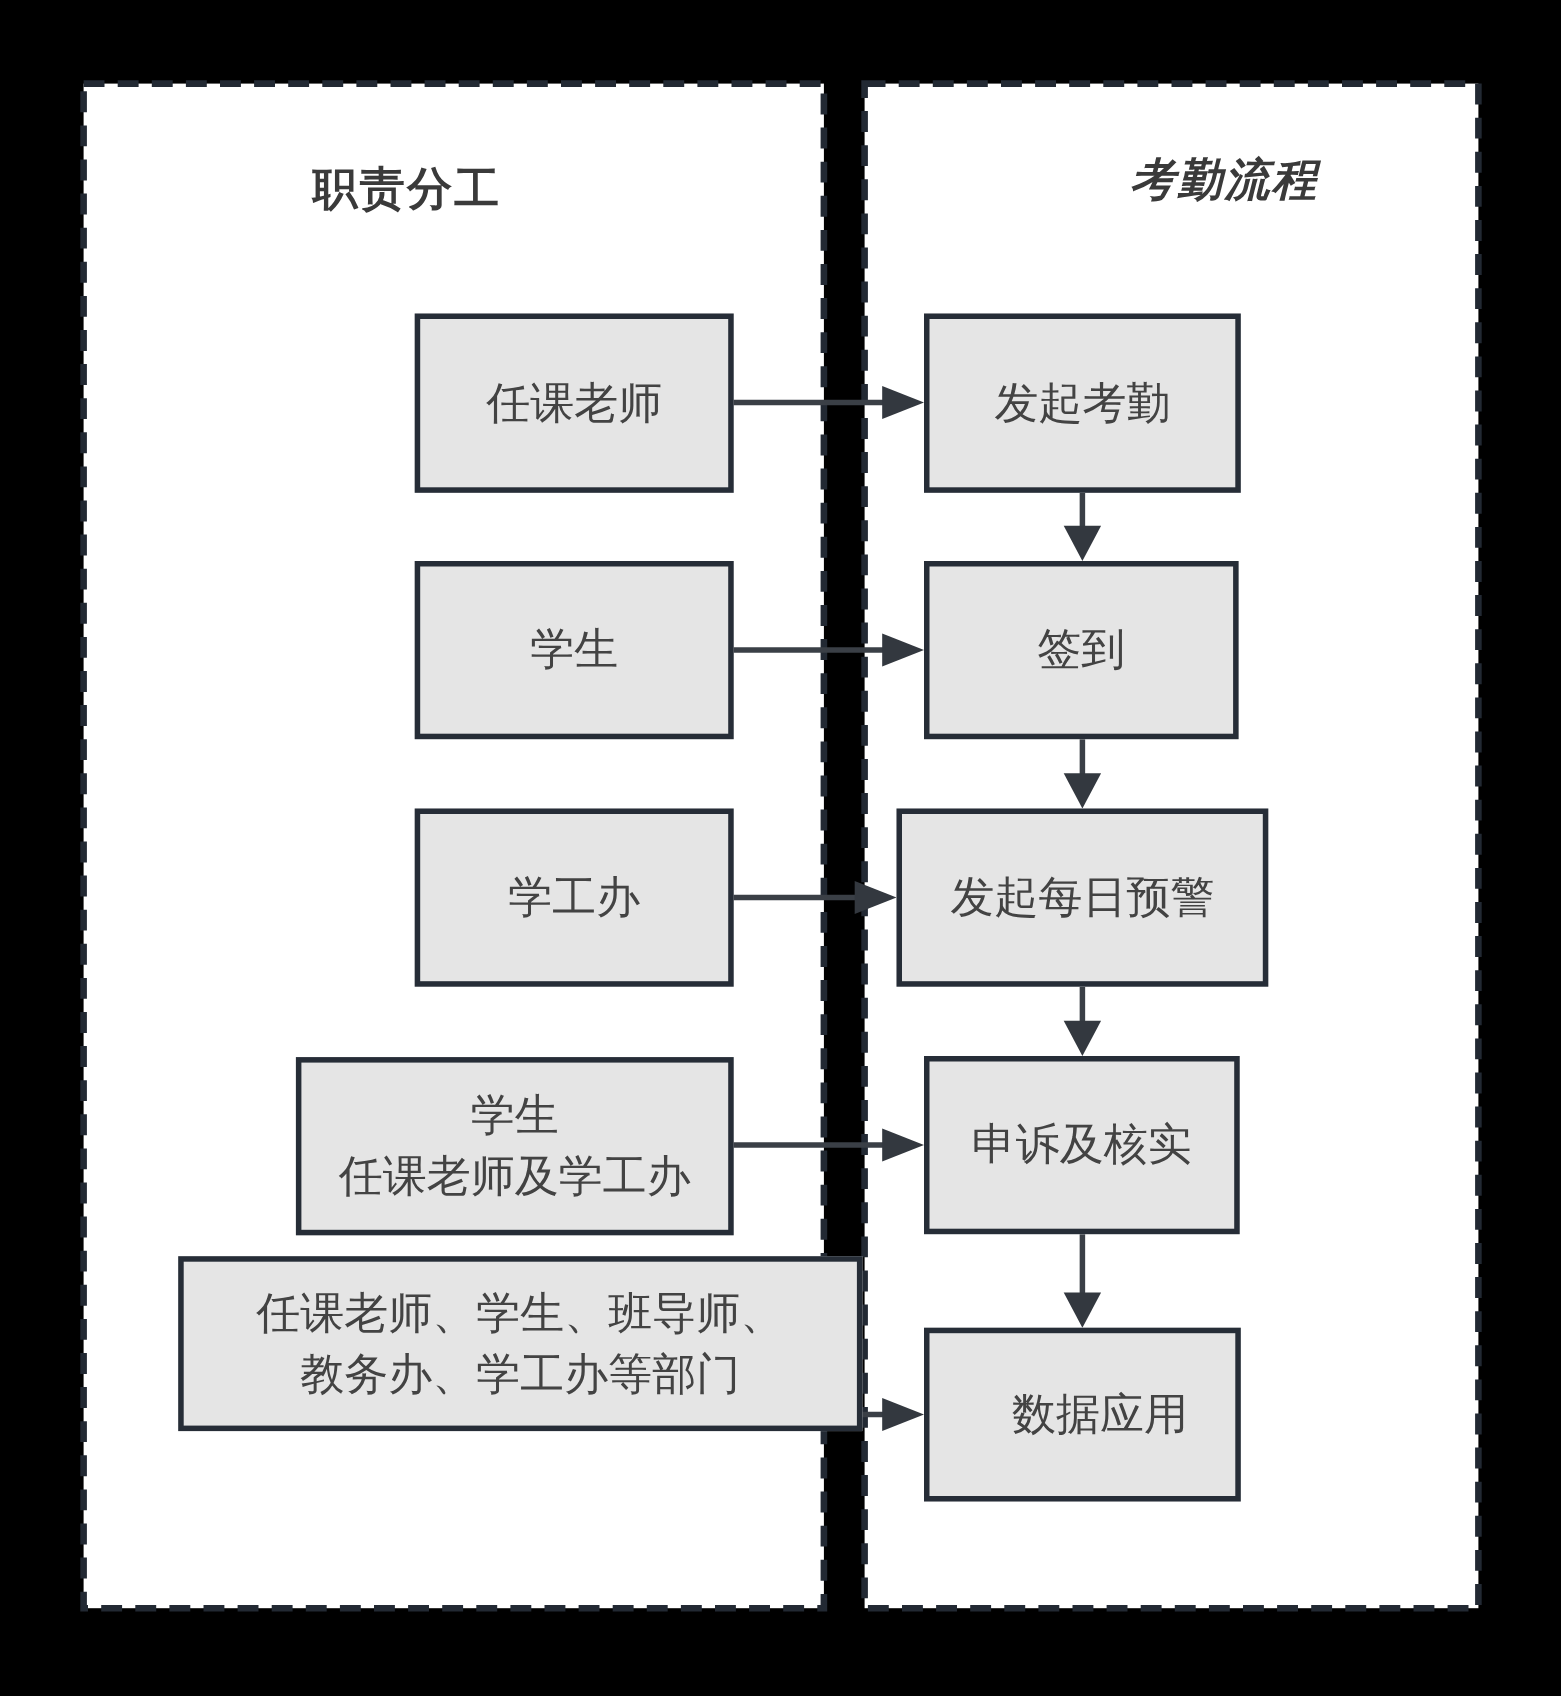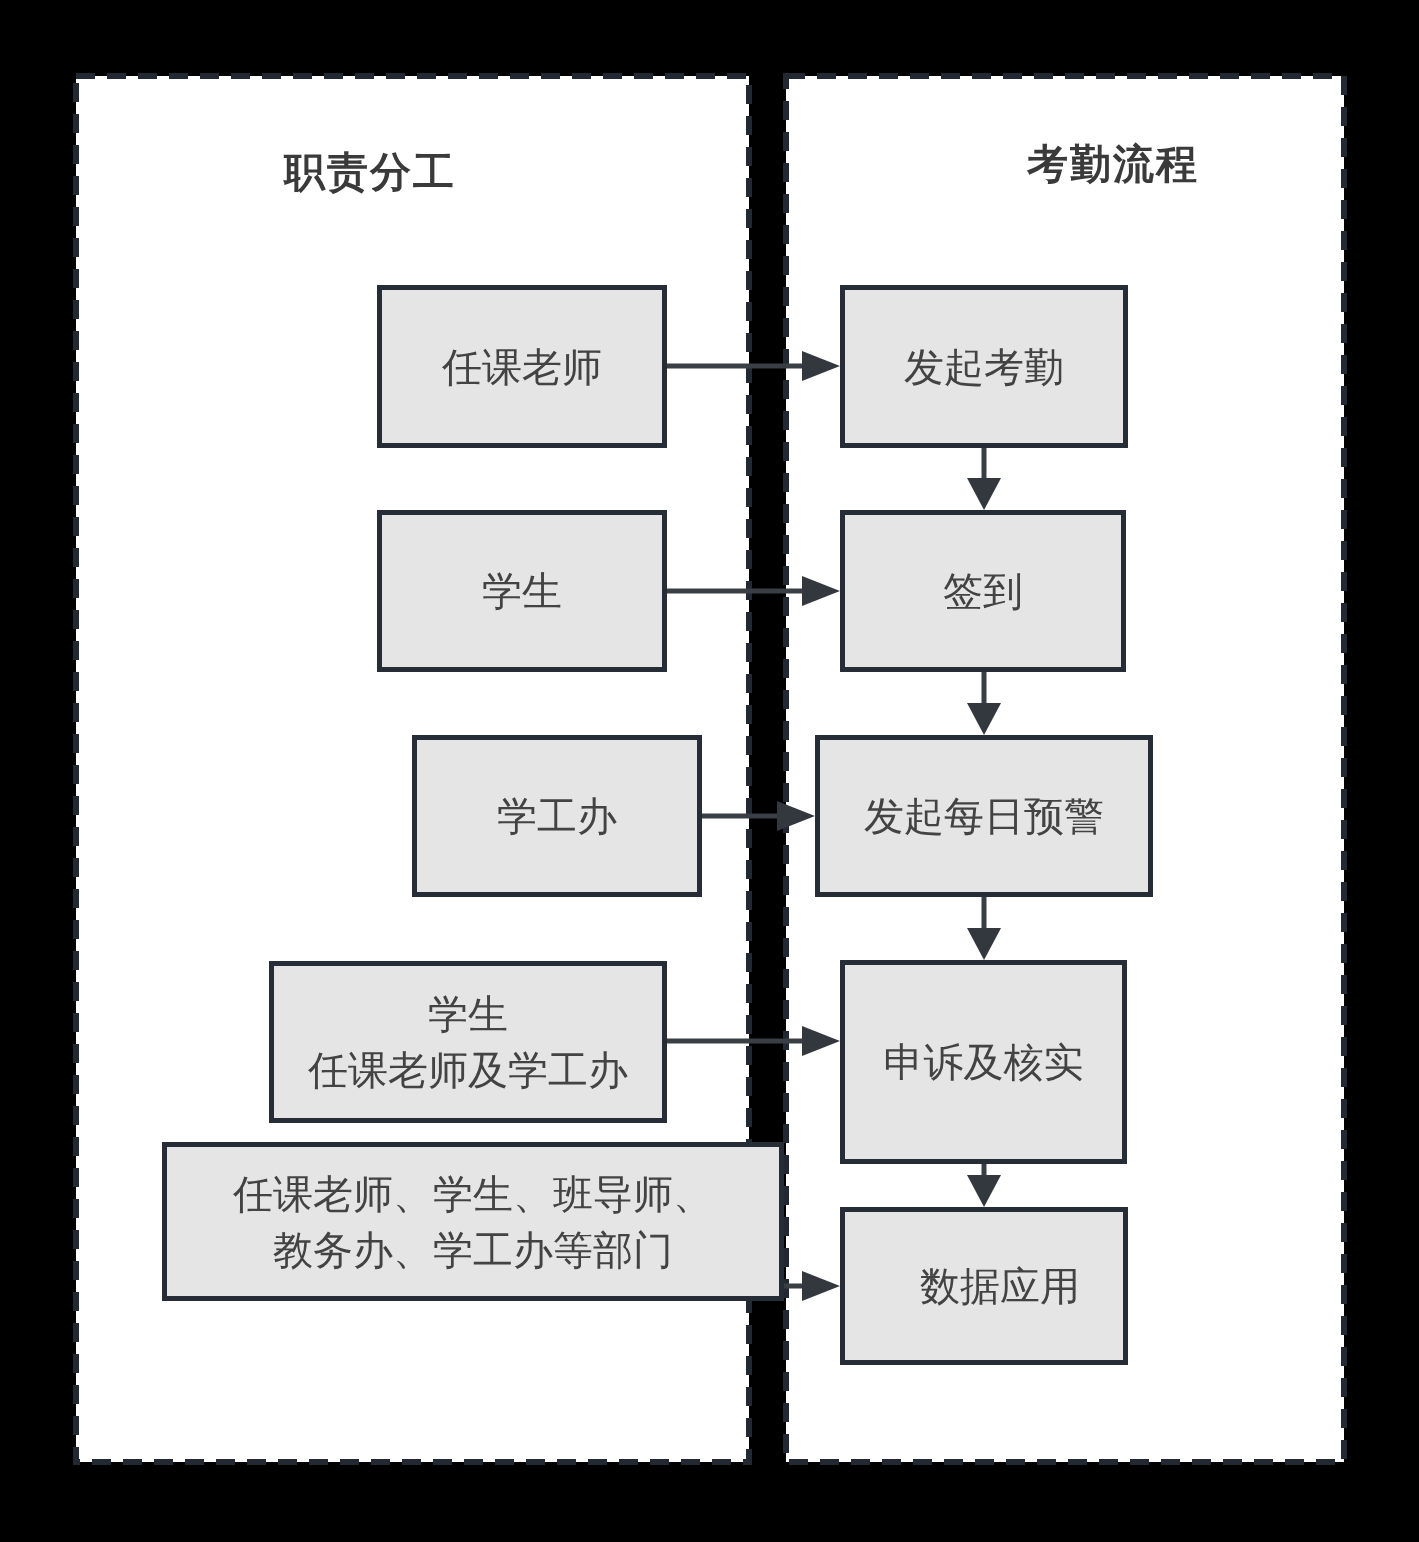--- a/index.html
+++ b/index.html
@@ -30,28 +30,28 @@
     justify-content:center;
     text-align:center;
     font-size:40px;
     line-height:1.4;
     color:#434343;
     white-space:pre-line;
   }
   
   .l1{left:377px;top:285px;width:290px;height:163px;}
   .l2{left:377px;top:510px;width:290px;height:162px;}
-  .l3{left:377px;top:735px;width:290px;height:162px;margin-left:35px;}
+  .l3{left:377px;top:735px;width:290px;height:162px;}
   .l4{left:269px;top:961px;width:398px;height:162px;}
   .l5{left:162px;top:1142px;width:622px;height:159px;}
   
   .r1{left:840px;top:285px;width:288px;height:163px;}
   .r2{left:840px;top:510px;width:286px;height:162px;}
   .r3{left:815px;top:735px;width:338px;height:162px;}
-  .r4{left:840px;top:960px;width:287px;height:204px;}
+  .r4{left:840px;top:960px;width:287px;height:162px;}
   .r5{left:840px;top:1207px;width:288px;height:158px;padding-left:32px;}
 </style>
 </head>
 <body>
 
 <div id="stage">
 
   <svg id="flow-svg" width="1419" height="1542" viewBox="0 0 1419 1542">
 
     <rect x="76" y="76" width="673" height="1386" fill="#ffffff" stroke="#222933" stroke-width="6" stroke-dasharray="19 12"></rect>
@@ -94,21 +94,21 @@
         <polygon points="984,960 967,928 1001,928" stroke="none"></polygon>
       </g>
       <g>
         <line x1="984" y1="1122" x2="984" y2="1179"></line>
         <polygon points="984,1207 967,1175 1001,1175" stroke="none"></polygon>
       </g>
     </g>
   </svg>
 
   <div class="lane-title" style="left:370px;top:172px;text-align:center;">职责分工</div>
-  <div class="lane-title" style="left:1113px;top:164px;">考勤流程</div>
+  <div class="lane-title" style="left:1113px;top:164px;font-style:italic;">考勤流程</div>
 
   <div class="node l1">任课老师</div>
   <div class="node l2">学生</div>
   <div class="node l3">学工办</div>
   <div class="node l4">学生
 任课老师及学工办</div>
   <div class="node l5">任课老师、学生、班导师、
 教务办、学工办等部门</div>
 
   <div class="node r1">发起考勤</div>

